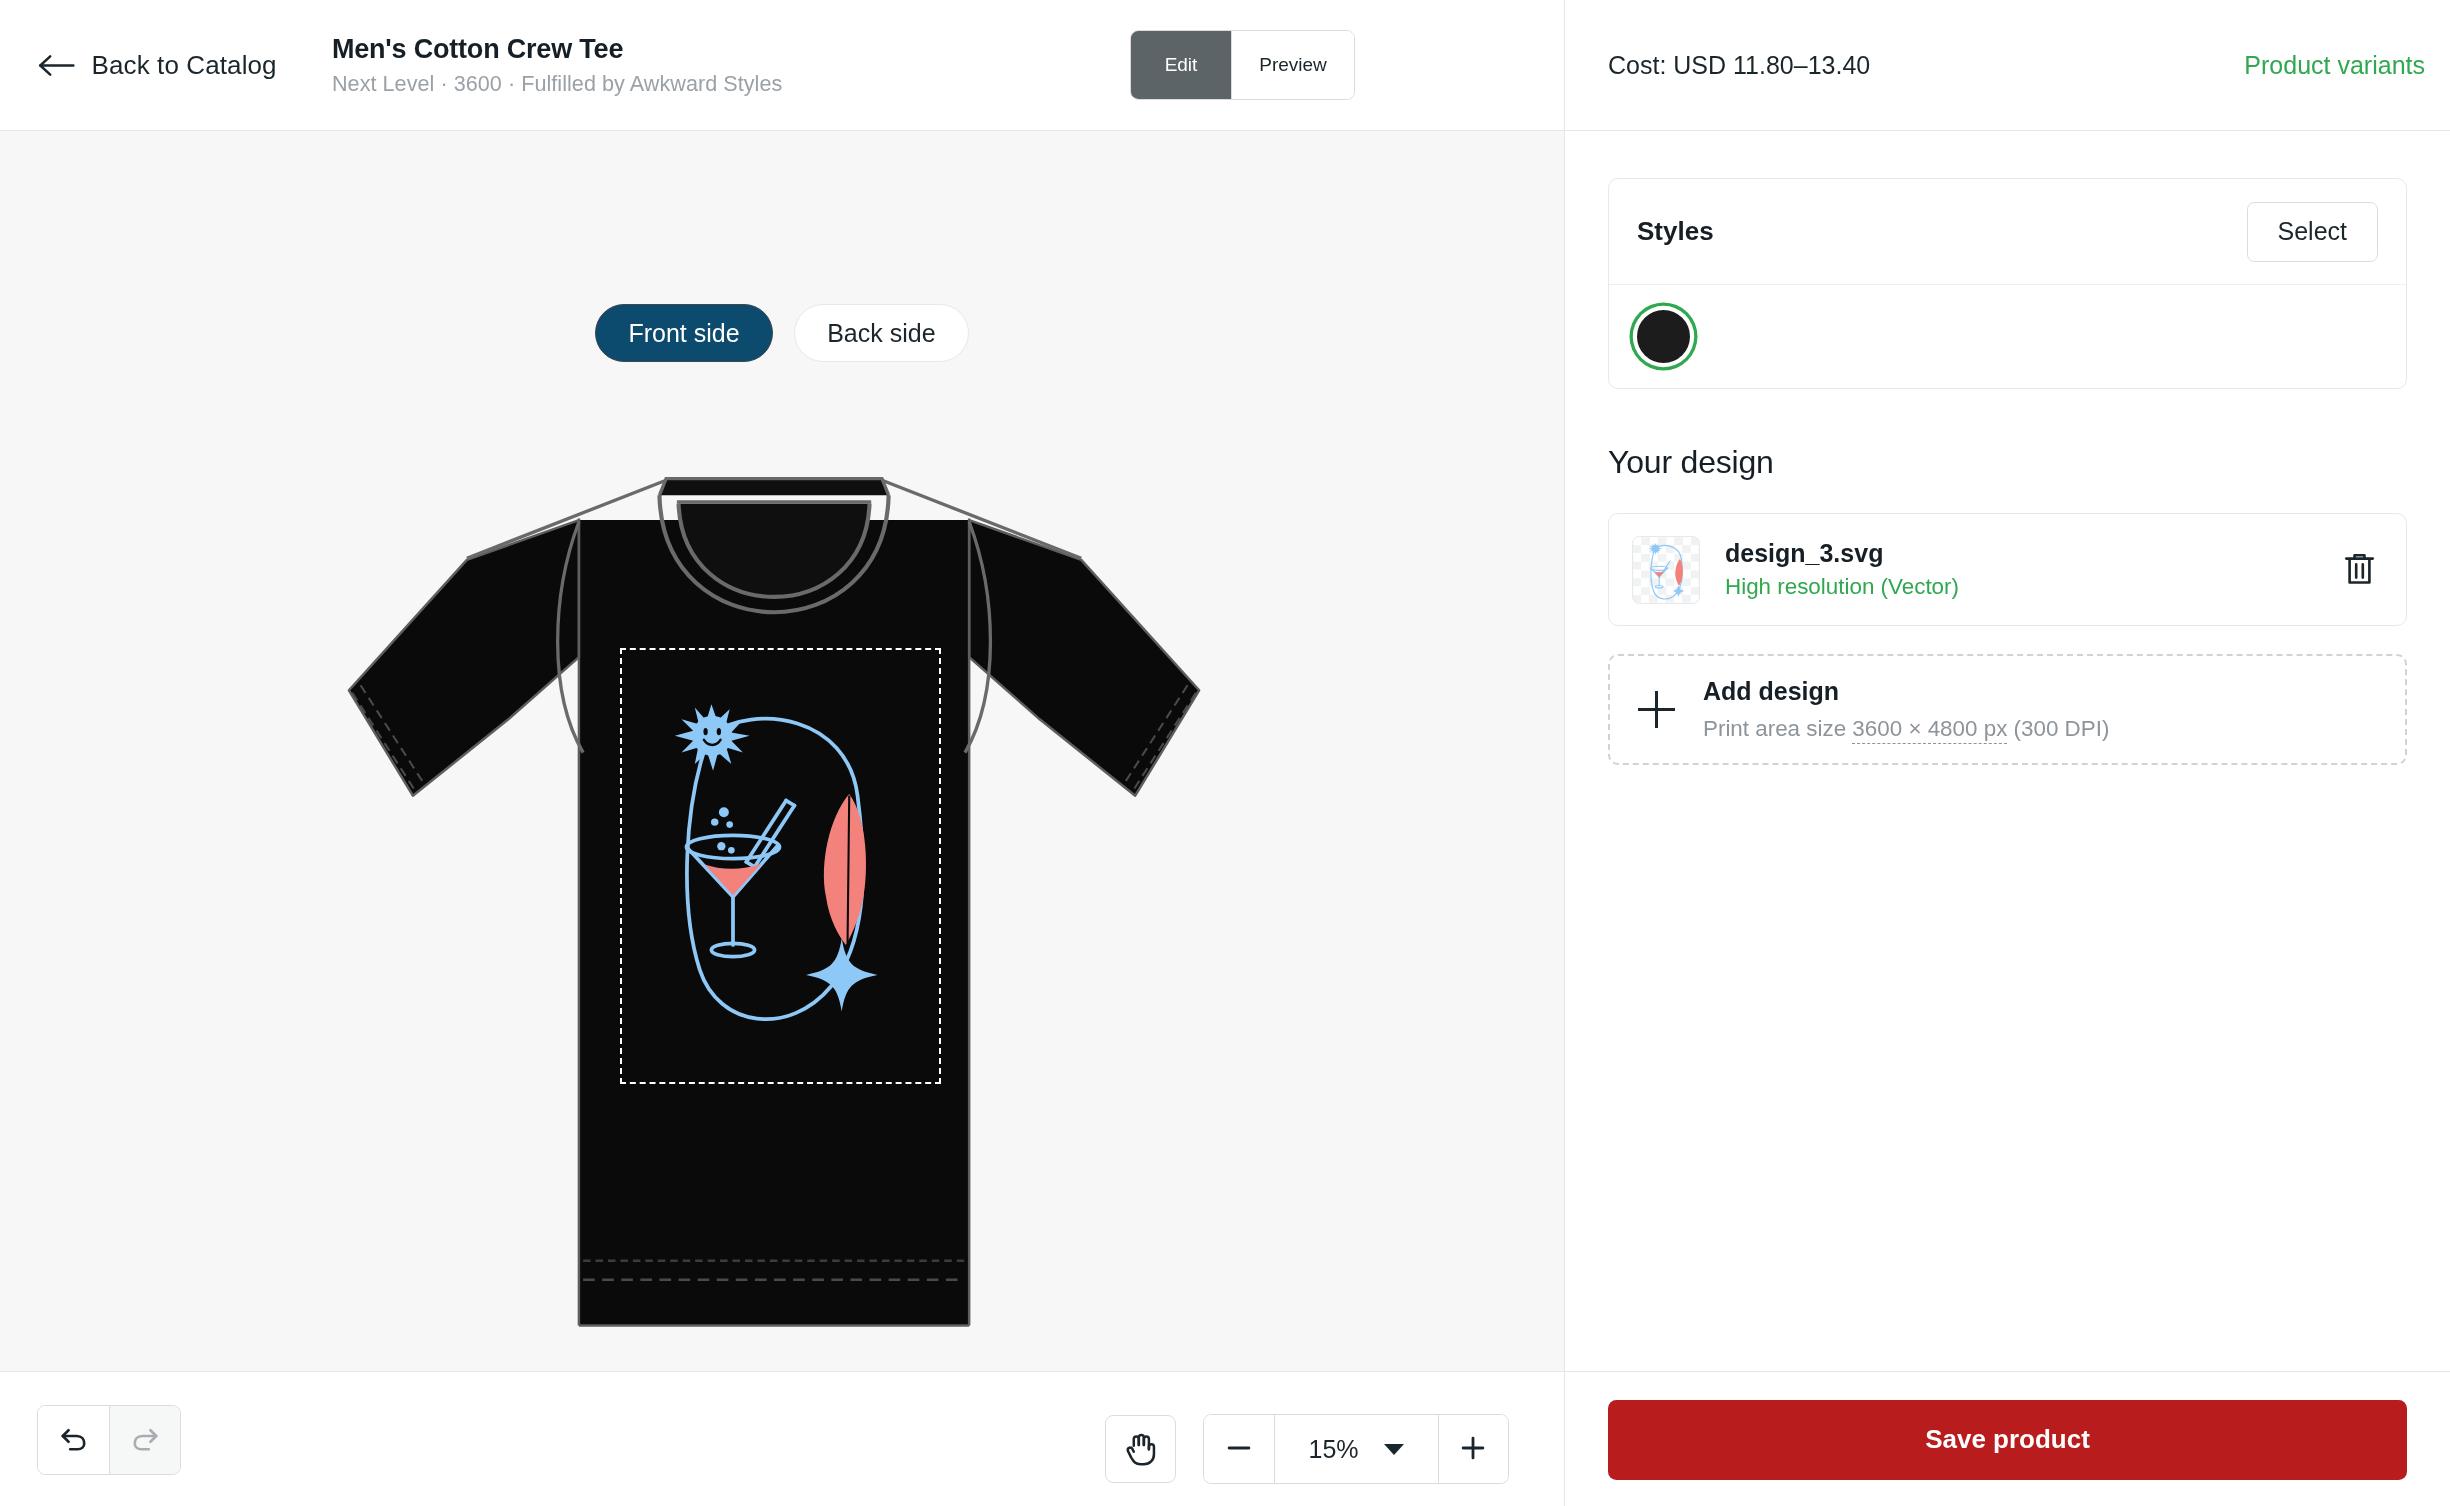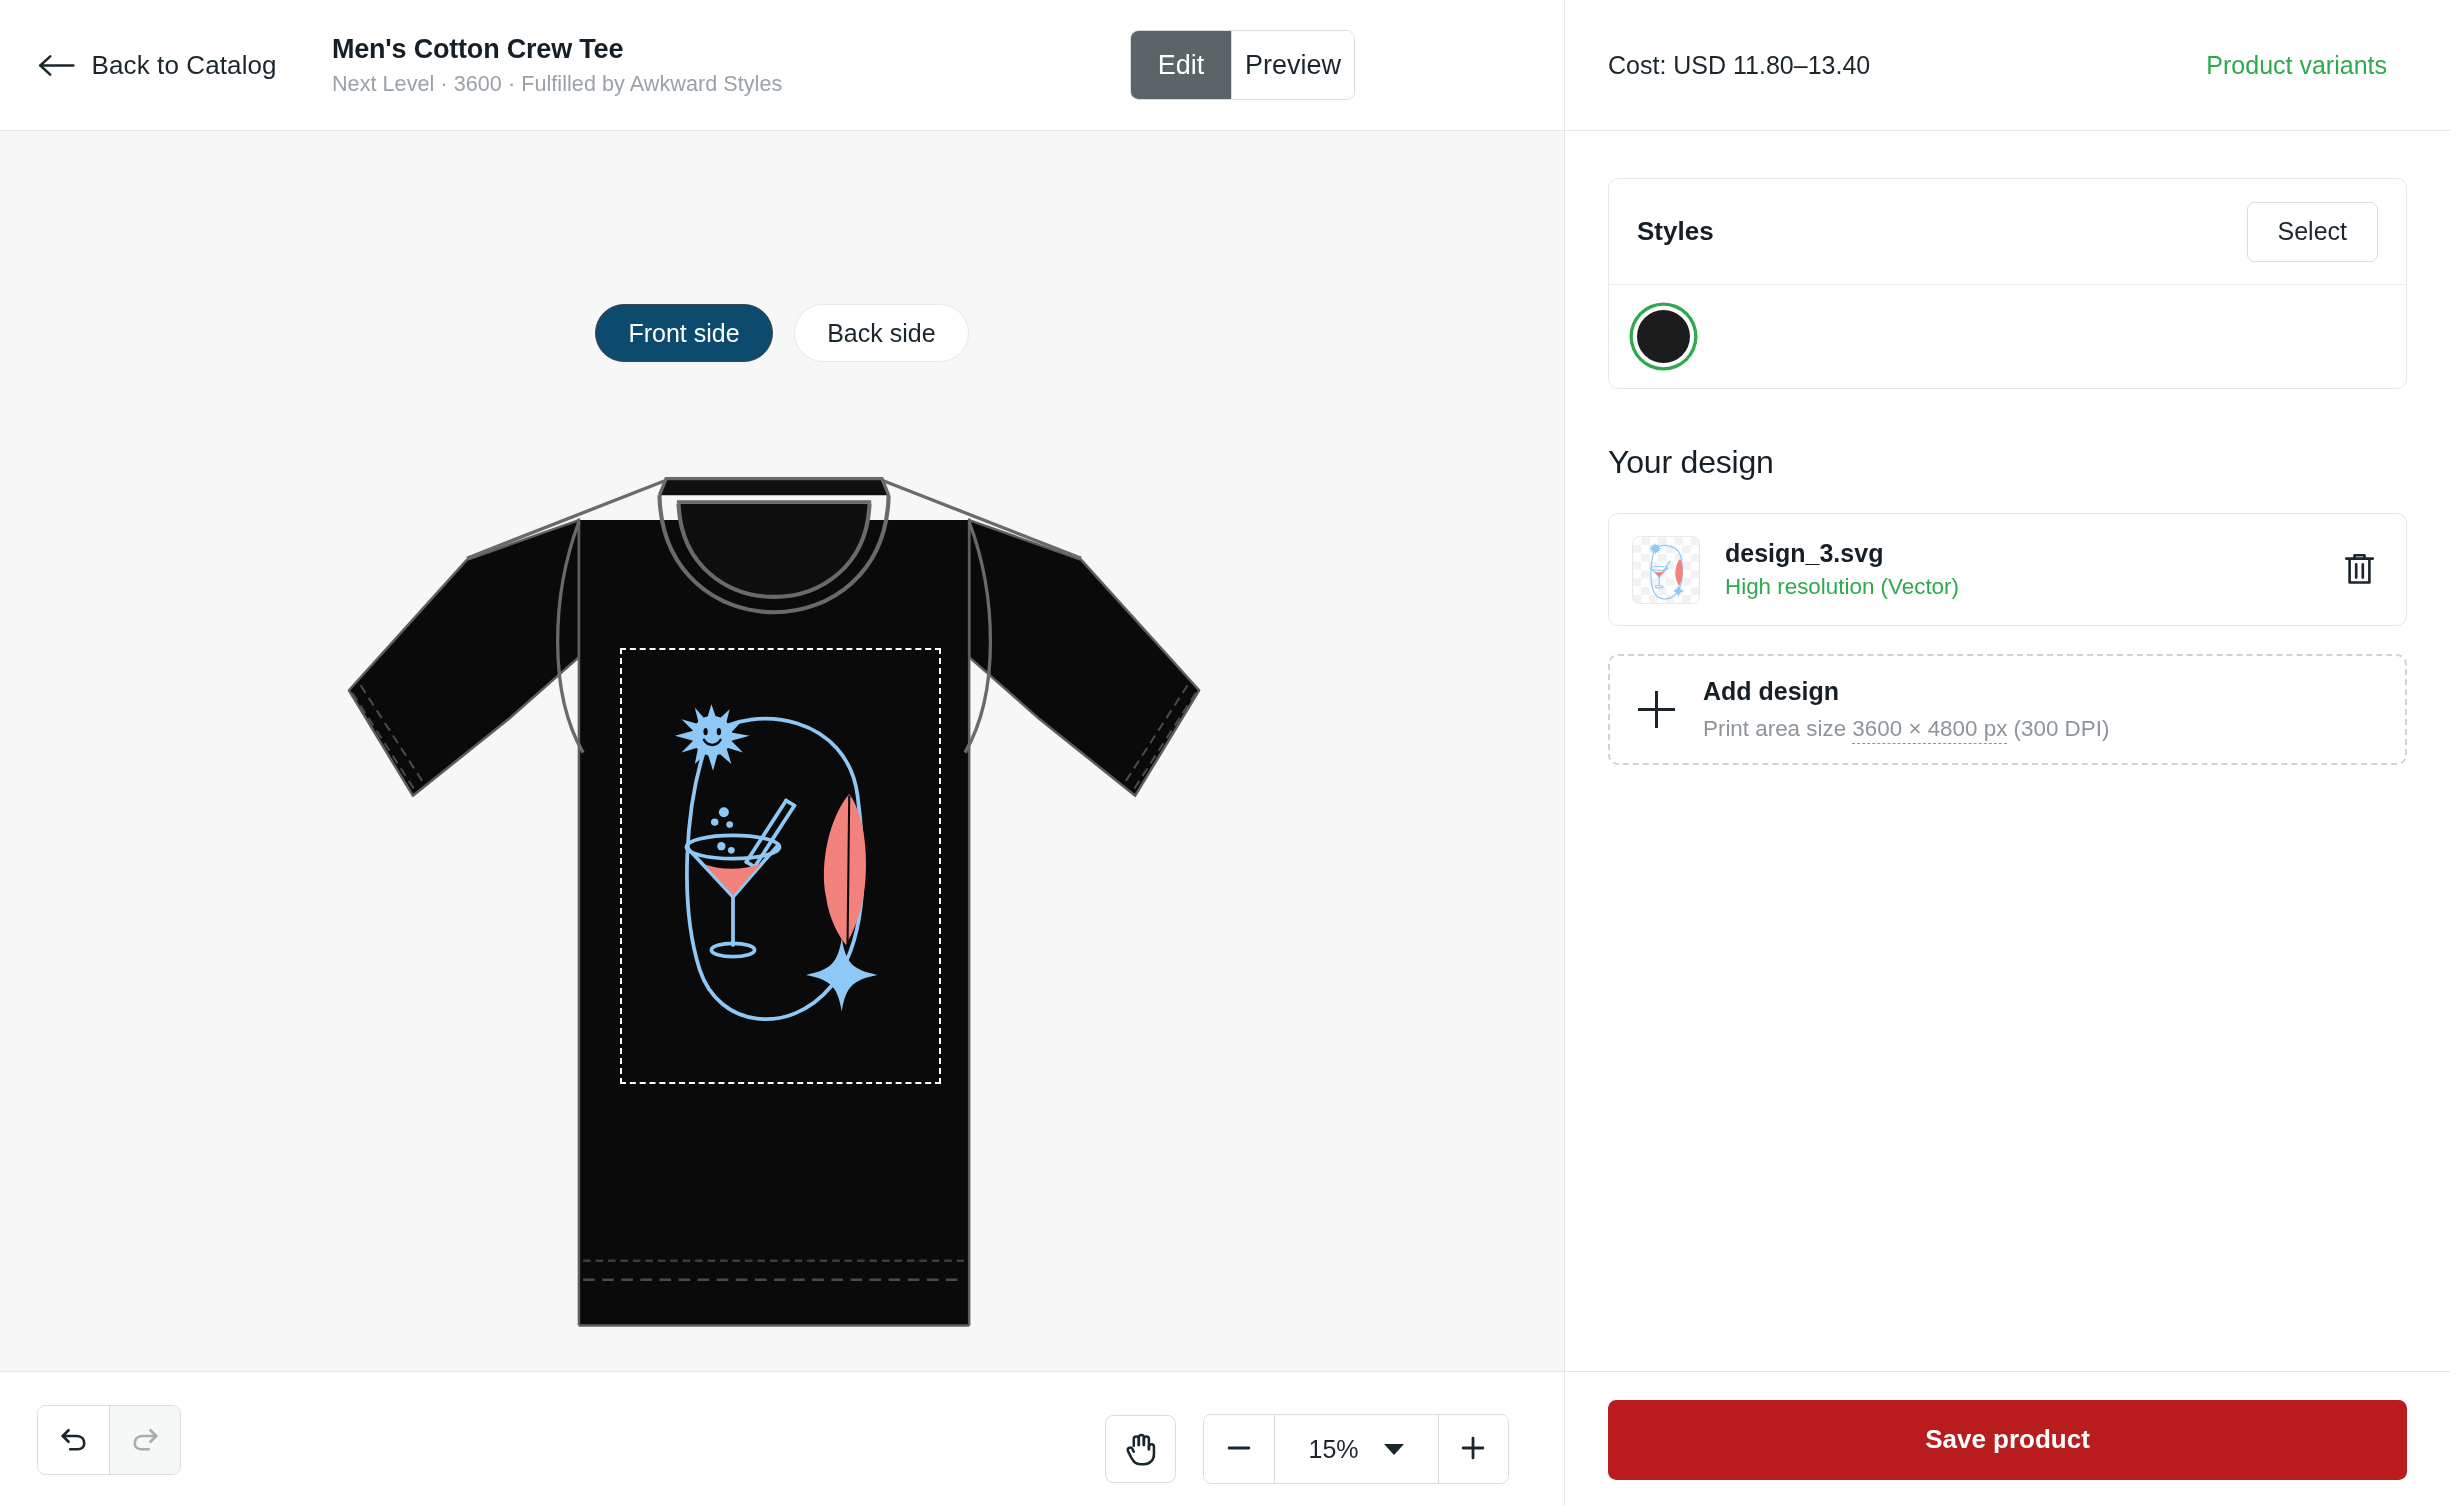--- a/index.html
+++ b/index.html
@@ -42,21 +42,21 @@
   .product-sub { font-size: 21.6px; color: #9aa1a7; margin-top: 5px; letter-spacing: 0.04px;}
 
   .mode-toggle {
     position: absolute; left: 1130px; top: 30px;
     display: flex; height: 70px;
     border: 1.7px solid #d9dcdf; border-radius: 8.3px;
     overflow: hidden; background: #fff;
   }
   .mode-btn {
     display: flex; align-items: center; justify-content: center;
-    width: 100px; font-size: 27px; cursor: pointer; user-select: none;
+    width: 100px; font-size: 19px; cursor: pointer; user-select: none;
     background: #fff; color: #1b262c;
   }
   .mode-btn.active { background: #5c6468; color: #ffffff; }
   .mode-btn + .mode-btn { border-left: 1.7px solid #d9dcdf; }
   .mode-btn:last-child { width: 123px; }
 
   
   .canvas-area {
     flex: 1; position: relative; background: #f7f7f7;
     overflow: hidden;
@@ -128,21 +128,21 @@
 
   
   .panel {
     width: 885px; height: 1507px;
     display: flex; flex-direction: column; background: #ffffff;
   }
   .panel-header {
     height: 131px; min-height: 131px;
     border-bottom: 1.7px solid #e4e6e8;
     display: flex; align-items: center; justify-content: space-between;
-    padding: 0 63px 0 43px;
+    padding: 0 25px 0 43px;
     text-align: center;
   }
   .cost-text { font-size: 25px; color: #1b262c; }
   .variants-link { font-size: 25px; color: #2fa84f; cursor: pointer; }
 
   .panel-body { flex: 1; padding: 47px 43px 0 43px; overflow: hidden; }
 
   .colors-card { border: 1.7px solid #e6e8ea; border-radius: 10px; background: #fff; }
   .colors-head {
     height: 106px; display: flex; align-items: center; justify-content: space-between;

